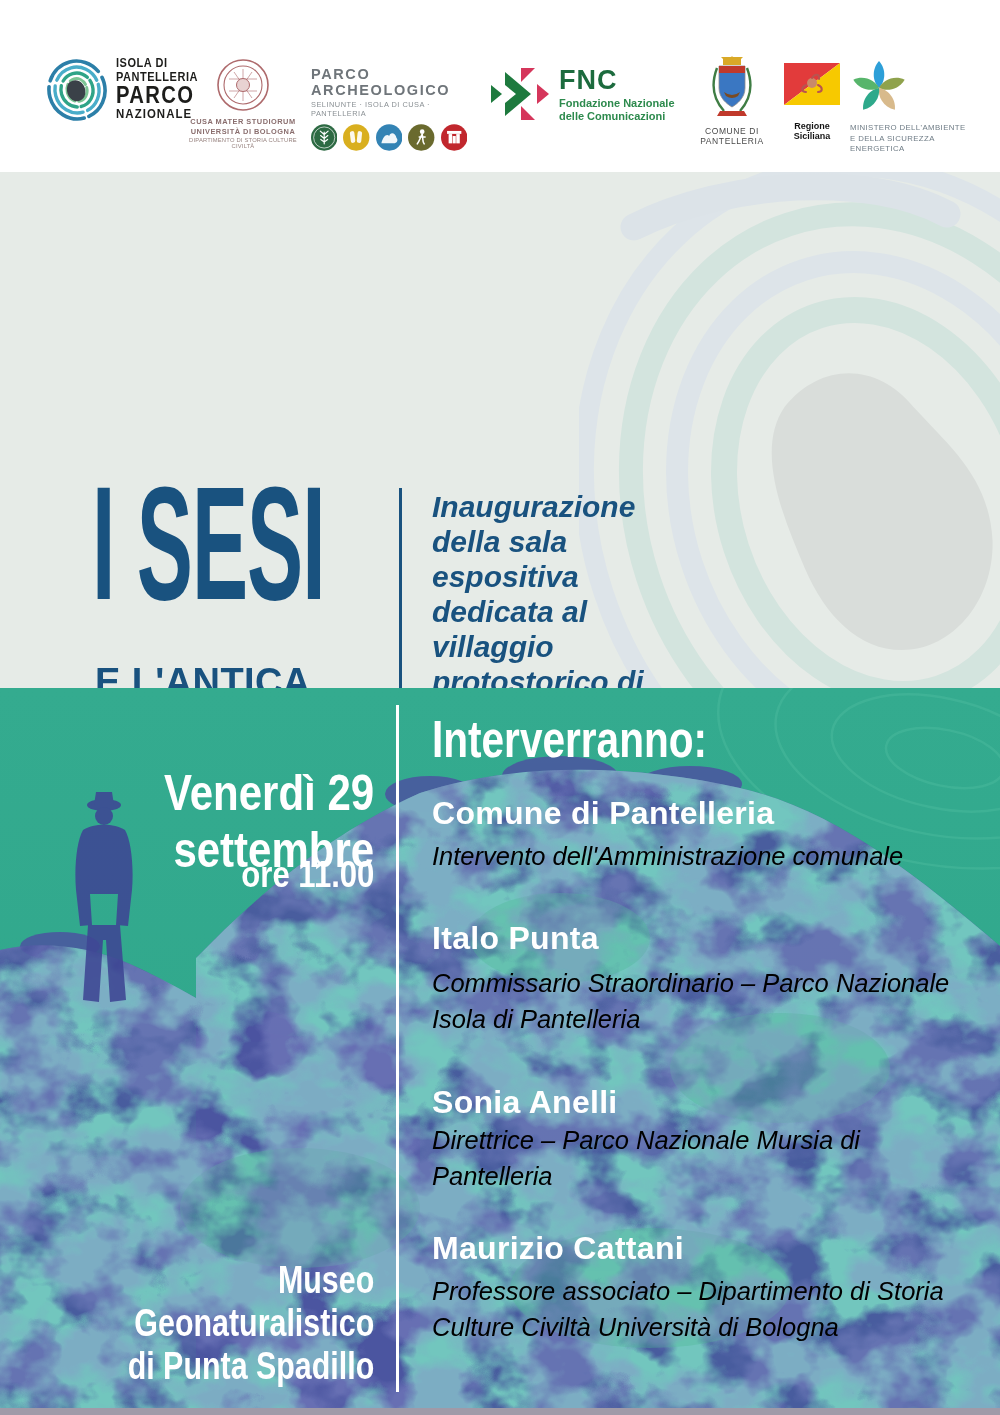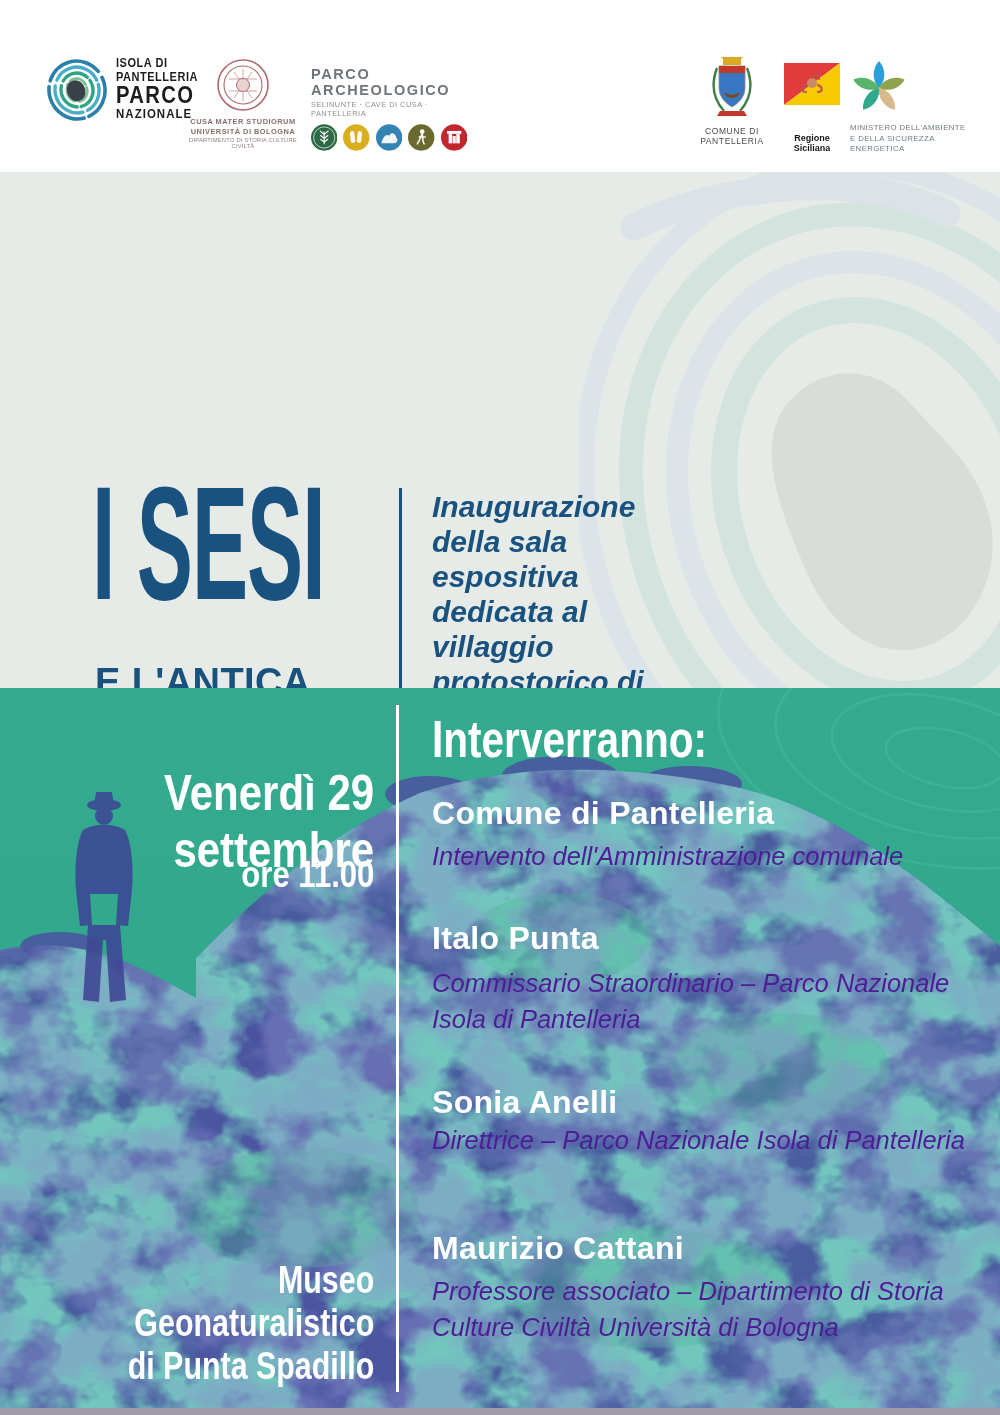--- a/index.html
+++ b/index.html
@@ -22,21 +22,21 @@
   .pa-title{font-size:14.5px;color:#6f757a;letter-spacing:1.6px;font-weight:bold;}
   .pa-sub{font-size:7.4px;color:#8a9094;letter-spacing:.5px;margin-top:2px;}
   .pa-circles{display:flex;gap:6px;margin-top:6px;}
   .logo-fnc{left:487px;top:66px;display:flex;align-items:flex-start;}
   .fnc-text{margin-left:6px;margin-top:2px;}
   .fnc-acronym{font-size:27px;font-weight:bold;color:#1c6b3e;line-height:.95;letter-spacing:1px;}
   .fnc-sub{font-size:11px;font-weight:bold;color:#2d8a4d;line-height:1.2;margin-top:3px;}
   .logo-comune{left:674px;top:56px;width:116px;text-align:center;}
   .comune-caption{font-size:8.5px;color:#4a4a4a;letter-spacing:.6px;margin-top:4px;}
   .logo-regione{left:780px;top:63px;width:64px;text-align:center;}
-  .regione-caption{font-size:9px;font-weight:bold;color:#141414;margin-top:24px;}
+  .regione-caption{font-size:9px;font-weight:bold;color:#141414;margin-top:12px;}
   .logo-ministero{left:850px;top:58px;width:140px;}
   .min-caption{font-size:7.8px;color:#6e7b85;letter-spacing:.4px;line-height:1.35;margin-top:3px;white-space:pre-line;}
   
   .hero{position:absolute;top:172px;left:0;width:1000px;height:516px;background:#e6ebe7;overflow:hidden;padding-left:9px;}
   .hero-watermark{position:absolute;right:0;top:0;}
   .hero-title{position:absolute;left:92px;top:290px;color:#19527f;line-height:1;}
   .cond-xl{display:inline-block;font-size:162px;font-weight:bold;letter-spacing:-2px;
            transform:scaleX(.52);transform-origin:left top;white-space:nowrap;}
   .hero-subtitle{position:absolute;left:95px;top:485px;color:#19527f;font-size:38px;font-weight:bold;
                  line-height:50px;letter-spacing:.4px;white-space:pre-line;}
@@ -50,21 +50,21 @@
   .event-divider{position:absolute;left:396px;top:17px;width:3px;height:687px;background:#ffffff;}
   .left-col{position:absolute;left:0;top:0;width:374px;text-align:right;color:#fff;}
   .date-block{position:absolute;right:0;top:20px;width:374px;font-size:50px;font-weight:bold;line-height:57px;white-space:pre-line;}
   .time-block{position:absolute;right:0;top:166px;width:374px;font-size:37px;font-weight:bold;padding-left:44px;}
   .venue-block{position:absolute;right:0;top:528px;width:374px;font-size:38px;font-weight:bold;line-height:43px;white-space:pre-line;}
   .cond-r{display:inline-block;transform:scaleX(.84);transform-origin:right center;white-space:pre-line;}
   .cond-r80{display:inline-block;transform:scaleX(.8);transform-origin:right center;white-space:pre-line;}
   .speakers-heading{position:absolute;left:432px;top:21px;color:#fff;font-size:52px;font-weight:bold;}
   .cond-l{display:inline-block;transform:scaleX(.78);transform-origin:left center;white-space:nowrap;}
   .speaker-name{position:absolute;left:432px;color:#fff;font-size:32px;font-weight:bold;letter-spacing:.3px;}
-  .speaker-role{position:absolute;left:432px;width:540px;color:#4c1d95;font-size:25.5px;font-style:italic;
+  .speaker-role{position:absolute;left:432px;width:540px;color:#000000;font-size:25.5px;font-style:italic;
                 line-height:36px;white-space:pre-line;}
   .sp1-name{top:107px;} .sp1-role{top:150px;}
   .sp2-name{top:232px;} .sp2-role{top:277px;}
   .sp3-name{top:396px;} .sp3-role{top:434px;}
   .sp4-name{top:542px;} .sp4-role{top:585px;}
   .bottom-strip{position:absolute;left:0;bottom:0;width:100%;height:7px;background:#a09aa8;}
 </style>
 </head>
 <body>
 
@@ -99,21 +99,21 @@
           <circle cx="27" cy="28" r="6.5" stroke-width="1" fill="#e8d2d2"></circle>
         </g>
       </svg>
       <div class="unibo-line">CUSA MATER STUDIORUM</div>
       <div class="unibo-line">UNIVERSITÀ DI BOLOGNA</div>
       <div class="unibo-line3">DIPARTIMENTO DI STORIA CULTURE CIVILTÀ</div>
     </div>
 
     <div class="logo logo-parcoarch">
       <div class="pa-title">PARCO ARCHEOLOGICO</div>
-      <div class="pa-sub">SELINUNTE · CAVE DI CUSA · PANTELLERIA</div>
+      <div class="pa-sub">SELINUNTE · ISOLA DI CUSA · PANTELLERIA</div>
       <div class="pa-circles">
         <svg width="27" height="27" viewBox="0 0 27 27">
           <circle cx="13.5" cy="13.5" r="13.5" fill="#2d6a43"></circle>
           <circle cx="13.5" cy="13.5" r="10.8" fill="none" stroke="#fff" stroke-width=".8" opacity=".85"></circle>
           <path d="M13.5,20 V8 M13.5,10.5 L9.5,7 M13.5,10.5 L17.5,7 M13.5,14.5 L9.8,11.5 M13.5,14.5 L17.2,11.5 M13.5,18 L10,15.5 M13.5,18 L17,15.5" stroke="#fff" stroke-width="1.2" fill="none" stroke-linecap="round"></path>
         </svg>
         <svg width="27" height="27" viewBox="0 0 27 27">
           <circle cx="13.5" cy="13.5" r="13.5" fill="#d9af1f"></circle>
           <g fill="#fff" opacity=".92">
             <rect x="7.5" y="7" width="4.6" height="12" rx="2" transform="rotate(-7 9.8 13)"></rect>
@@ -134,20 +134,34 @@
           <g fill="#fff">
             <rect x="7.8" y="10" width="3.6" height="9.5"></rect>
             <rect x="15.6" y="10" width="3.6" height="9.5"></rect>
             <rect x="6.2" y="6.8" width="14.6" height="3"></rect>
             <rect x="11.9" y="12" width="3.2" height="7.5"></rect>
           </g>
         </svg>
       </div>
     </div>
 
+    <div class="logo logo-fnc">
+      <svg width="66" height="56" viewBox="0 0 66 56">
+        <polygon points="34,2 48,2 34,16" fill="#d5365b"></polygon>
+        <polygon points="34,54 48,54 34,40" fill="#d5365b"></polygon>
+        <polygon points="50,18 62,28 50,38" fill="#d5365b"></polygon>
+        <polygon points="18,6 44,28 18,50 18,37 29,28 18,19" fill="#1e7a3e"></polygon>
+        <polygon points="4,19 15,28 4,37" fill="#1e7a3e"></polygon>
+      </svg>
+      <div class="fnc-text">
+        <div class="fnc-acronym">FNC</div>
+        <div class="fnc-sub" style="white-space:pre-line">Fondazione Nazionale
+delle Comunicazioni</div>
+      </div>
+    </div>
 
     <div class="logo logo-comune">
       <svg width="46" height="62" viewBox="0 0 46 62">
         <path d="M14,3 h18 v6 h-18 Z M14,3 l-2,-2 h22 l-2,2" fill="#d9a927"></path>
         <circle cx="16" cy="2.5" r="1.4" fill="#d9a927"></circle>
           <circle cx="23" cy="1.8" r="1.4" fill="#d9a927"></circle>
           <circle cx="30" cy="2.5" r="1.4" fill="#d9a927"></circle>
         <path d="M10,10 h26 v22 c0,10 -8,16 -13,19 c-5,-3 -13,-9 -13,-19 Z" fill="#3a77c2" stroke="#8c8c8c" stroke-width=".8"></path>
         <rect x="10" y="10" width="26" height="7" fill="#c0392b"></rect>
         <path d="M15,36 q8,6 16,0 l-2,4 q-6,4 -12,0 Z" fill="#7a4a21"></path>
@@ -294,21 +308,21 @@
     </div>
 
     <div class="speaker-name sp1-name">Comune di Pantelleria</div>
     <div class="speaker-role sp1-role">Intervento dell'Amministrazione comunale</div>
 
     <div class="speaker-name sp2-name">Italo Punta</div>
     <div class="speaker-role sp2-role">Commissario Straordinario – Parco Nazionale
 Isola di Pantelleria</div>
 
     <div class="speaker-name sp3-name">Sonia Anelli</div>
-    <div class="speaker-role sp3-role">Direttrice – Parco Nazionale Isola di Pantelleria</div>
+    <div class="speaker-role sp3-role">Direttrice – Parco Nazionale Mursia di Pantelleria</div>
 
     <div class="speaker-name sp4-name">Maurizio Cattani</div>
     <div class="speaker-role sp4-role">Professore associato – Dipartimento di Storia
 Culture Civiltà Università di Bologna</div>
 
     <div class="bottom-strip"></div>
   </section>
 </div>
 
 </body></html>

